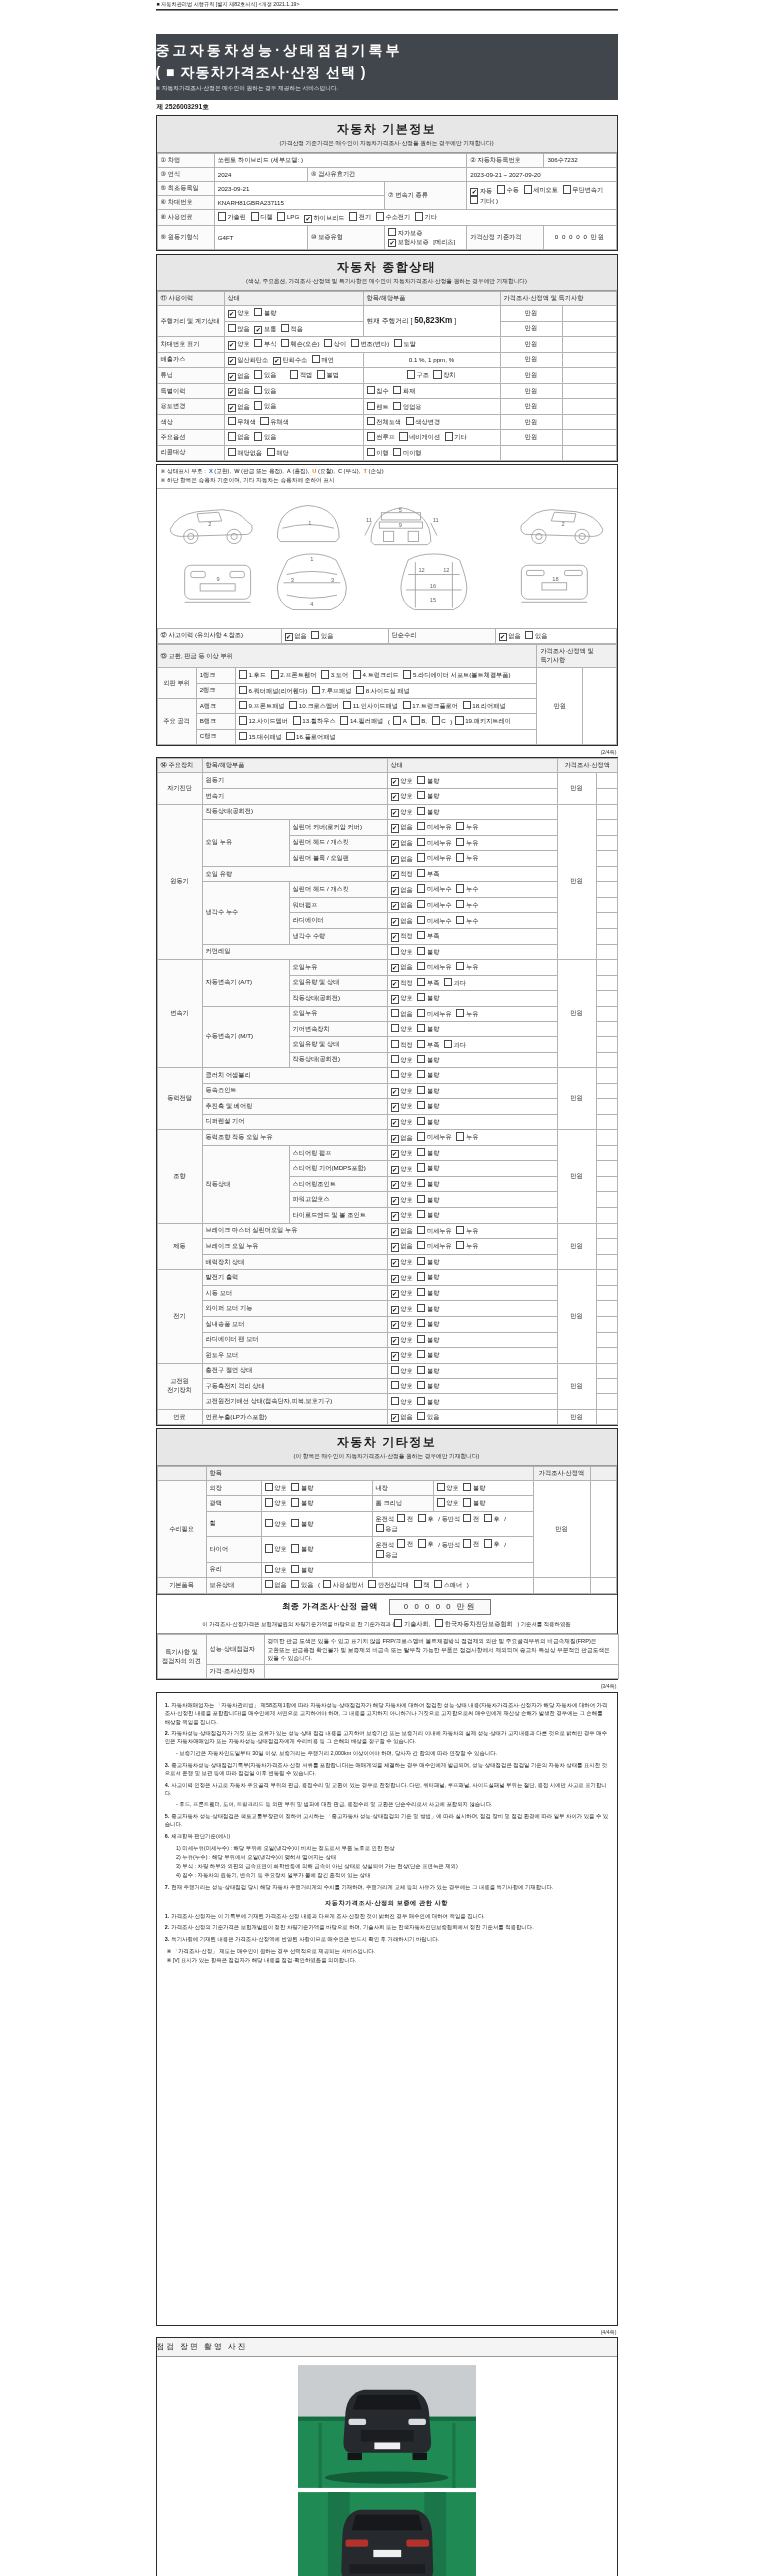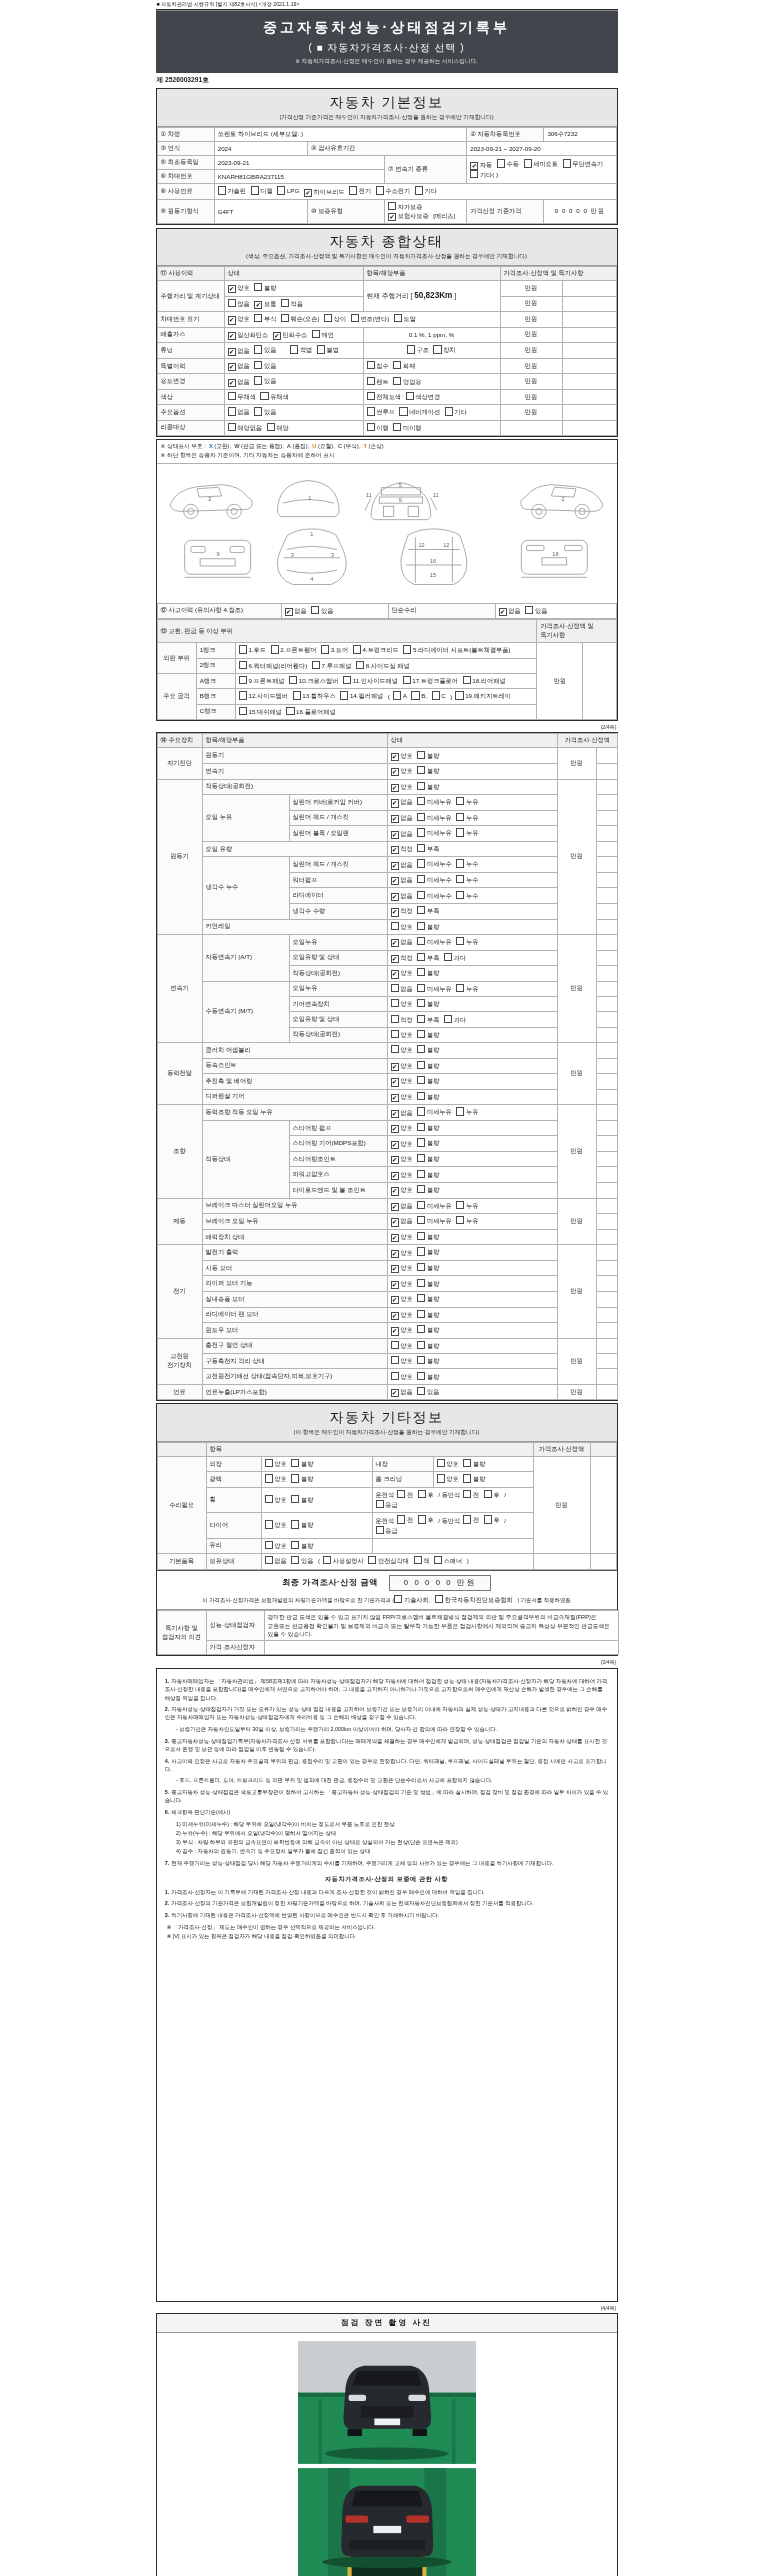--- a/index.html
+++ b/index.html
@@ -2,29 +2,29 @@
 <html style="font-size:8.2px"><head>
 <meta charset="utf-8">
 <style>
   html,body{margin:0;padding:0;}
   body{width:773px;height:2576px;overflow:hidden;background:#ffffff;
        font-family:"Liberation Sans","DejaVu Sans",sans-serif;color:#1b1b1b;}
   .doc{width:462px;margin:0 auto;}
   .meta-line{font-size:5.2px;color:#222;padding:1px 0 0.5px 1px;}
   .toprule{height:1.5px;background:#2e2e2e;border-bottom:0.5px solid #888;}
   
-  .titleblock{background:#41464d;color:#fff;text-align:center;padding:8.2px 0 6.2px;}
+  .titleblock{background:#41464d;color:#fff;text-align:left;padding:8.2px 0 6.2px;margin-top:23px;}
   .titleblock h1{margin:0;font-size:14px;letter-spacing:3.1px;font-weight:bold;}
-  .titleblock .select{font-size:10px;font-weight:normal;margin-top:4.1px;letter-spacing:1px;}
+  .titleblock .select{font-size:14px;font-weight:bold;margin-top:4.1px;letter-spacing:1px;}
   .titleblock .note{font-size:5.7px;margin-top:3.1px;color:#e8e8e8;}
   .doc-no{font-size:6.7px;font-weight:bold;margin:3.6px 0 3.1px 1px;}
   
   .sec{border:1px solid #2c2c2c;background:#fff;margin-bottom:2.1px;}
   .sec-hd{background:#e7e7e7;text-align:center;padding:4.6px 2.1px 3.6px;border-bottom:0.5px solid #9a9a9a;}
-  .sec-hd .t{font-size:14px;font-weight:normal;letter-spacing:1.5px;}
+  .sec-hd .t{font-size:12px;font-weight:bold;letter-spacing:1.5px;}
   .sec-hd .s{font-size:5.7px;margin-top:2.1px;color:#222;}
   .marker{font-size:5.2px;text-align:right;color:#333;padding:0.5px 1px 1.5px;}
   
   table{border-collapse:collapse;width:100%;table-layout:fixed;}
   td{border:0.5px solid #b3b3b3;font-size:6.2px;padding:2.1px 3.1px;vertical-align:middle;background:#fff;word-break:keep-all;}
   td.hdr{background:#f0f0f0;text-align:center;font-size:6.2px;}
   td.hdr.left{text-align:left;}
   td.lbl{background:#fbfbfb;}
   td.grp{background:#fbfbfb;text-align:center;}
   td.price{text-align:center;}
@@ -55,22 +55,22 @@
   .notice-body{padding:5.2px 8.2px 6.2px;min-height:621px;}
   .n-item{font-size:5.4px;line-height:1.5;margin:3.6px 0;}
   .n-item .num{font-weight:bold;margin-right:2.1px;}
   .n-sub{font-size:5.4px;line-height:1.5;margin:1px 0 1px 11.3px;color:#222;}
   .n-head{font-size:6.2px;font-weight:bold;text-align:center;margin:8.2px 0 3.1px;letter-spacing:0.5px;}
   .n-box{border:1px solid #2c2c2c;margin:8.2px 31px 5.2px;padding:5.2px 7.2px;text-align:center;}
   .n-box .bt{font-size:7.2px;font-weight:bold;letter-spacing:1px;}
   .n-box .bb{font-size:5.4px;line-height:1.5;margin-top:3.1px;text-align:left;}
   .n-star{font-size:5.4px;line-height:1.5;margin:1.5px 0 0 2.1px;}
   
-  .photo-hd{border-bottom:0.5px solid #9a9a9a;background:#f4f4f4;text-align:center;
-            font-size:7.7px;font-weight:bold;letter-spacing:2.1px;padding:4.1px 0;}
+  .photo-hd{border-bottom:0.5px solid #9a9a9a;background:#f4f4f4;
+            font-size:7.7px;font-weight:normal;letter-spacing:2.1px;padding:4.1px 0;}
   .photo-area{text-align:center;padding:5.2px 0 6.2px;}
   .photo{display:block;margin:3.1px auto;}
   svg text{font-family:"Liberation Sans","DejaVu Sans",sans-serif;}
 </style>
 </head>
 <body>
 
 <div class="doc">
 
   <div class="meta-line">■ 자동차관리법 시행규칙 [별지 제82호서식] &lt;개정 2021.1.19&gt;</div>

